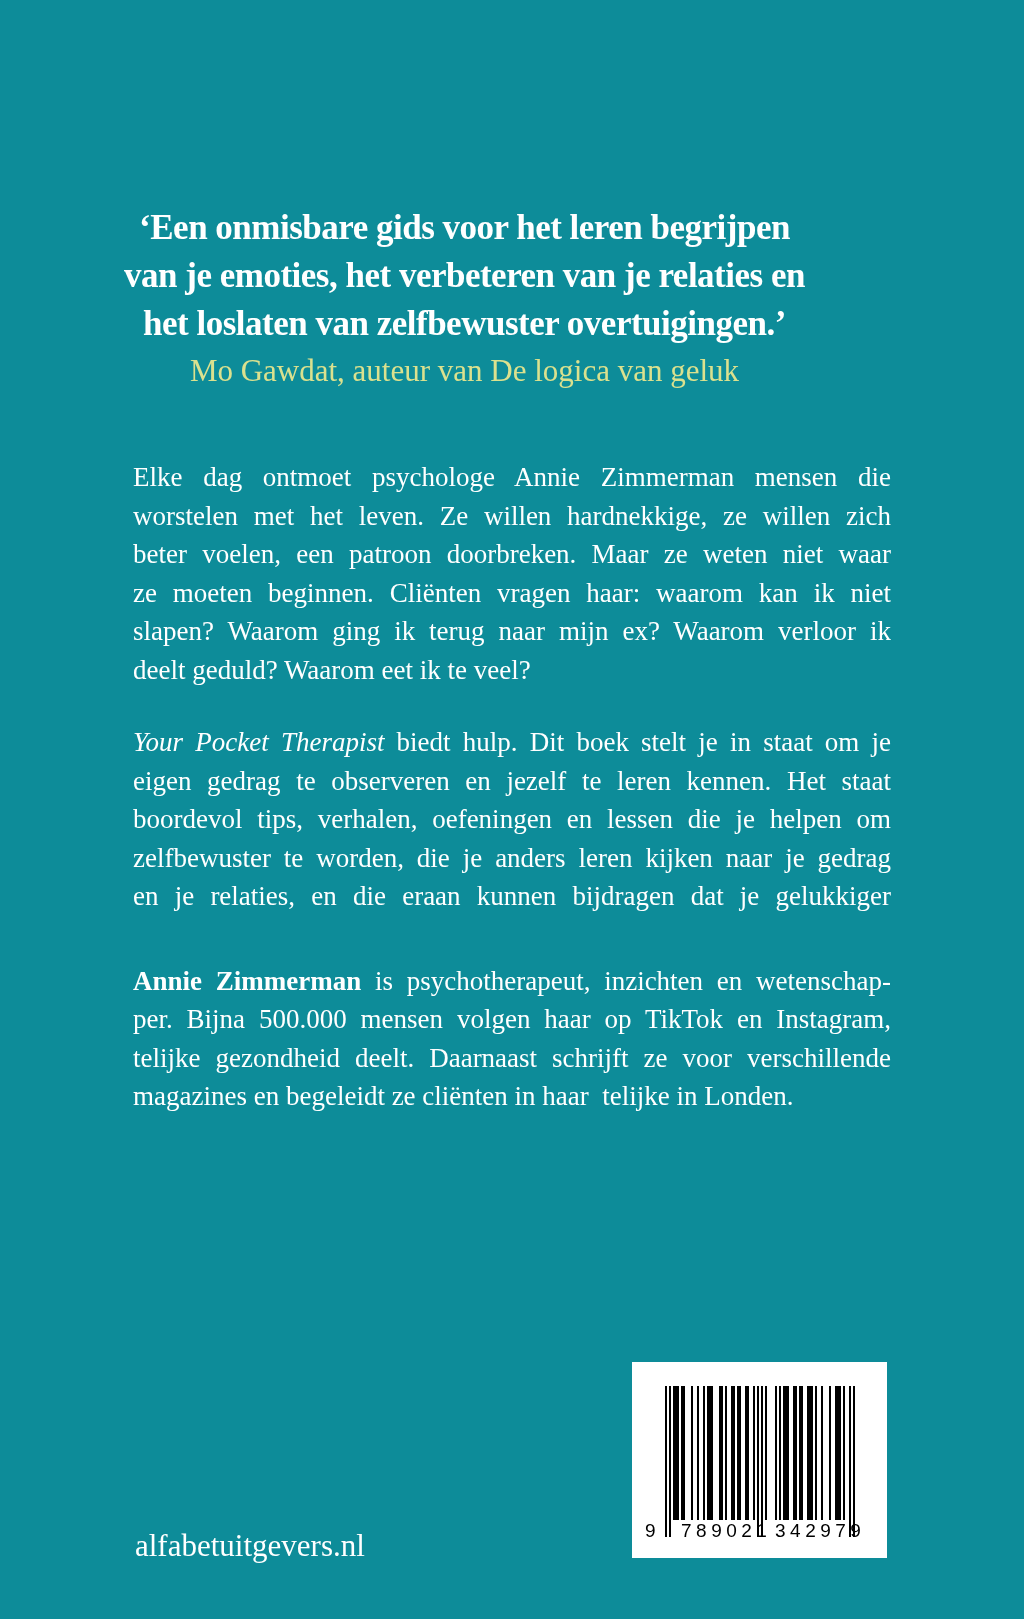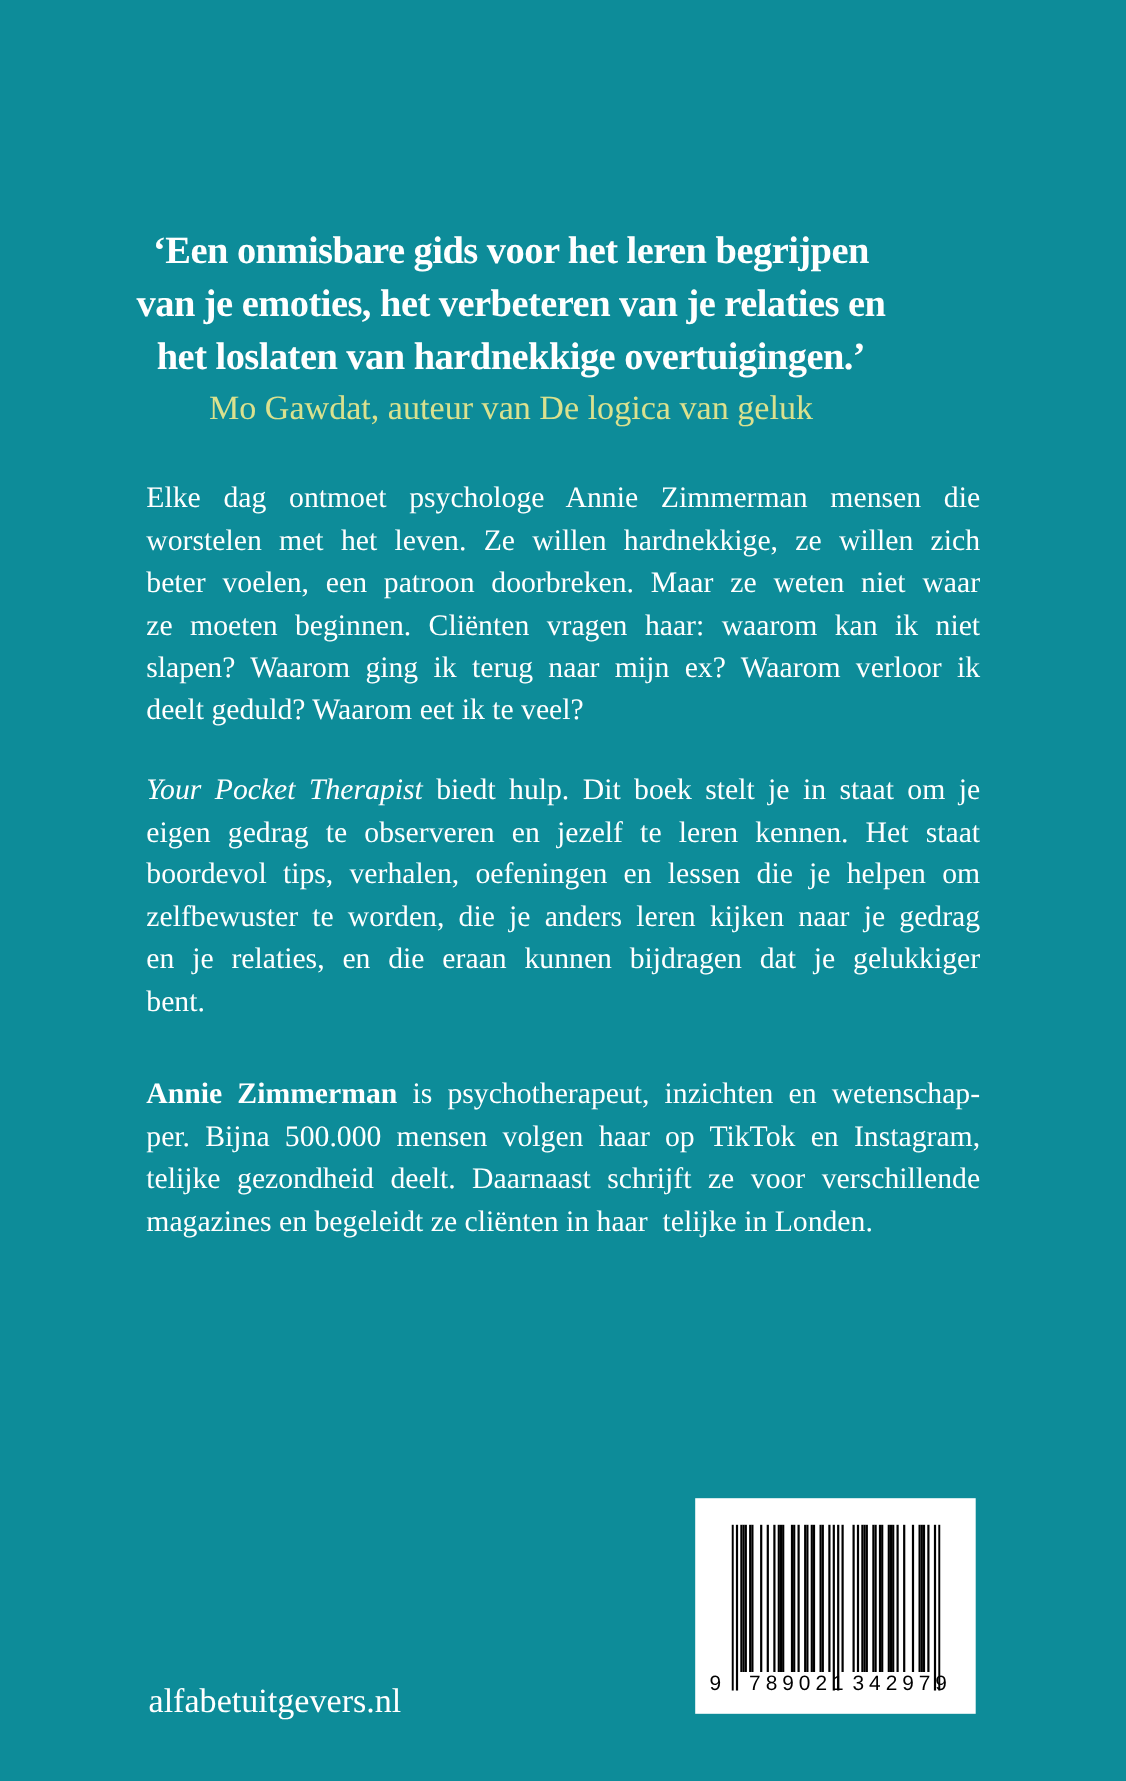--- a/index.html
+++ b/index.html
@@ -10,21 +10,21 @@
   }
   .quote-block{position:absolute;top:204px;left:0;width:929px;text-align:center;}
   .qline{
     color:var(--fg,#ffffff);font-weight:700;font-size:35px;line-height:48px;
     letter-spacing:-0.5px;white-space:nowrap;
   }
   .attribution{margin-top:3px;font-size:31px;line-height:40px;color:var(--accent,#dbe18e);}
   .attribution .work{text-align:center;}
 
   .body-text{
-    position:absolute;left:133px;top:433px;width:758px;
+    position:absolute;left:133px;top:458px;width:758px;
     color:var(--fg,#ffffff);font-size:27px;line-height:38.5px;
   }
   .para{margin:0;}
   .para.p2{margin-top:34px;}
   .para.bio{margin-top:46px;}
   .jl{text-align:justify;text-align-last:justify;}
   .ll{text-align:left;white-space:pre-wrap;}
   .it{font-style:italic;}
   .bio b{font-weight:700;}
 
@@ -40,21 +40,21 @@
   .bc-first{left:13px;}
   .bc-left{left:49px;letter-spacing:4.5px;}
   .bc-right{left:143px;letter-spacing:4.5px;}
 </style>
 </head>
 <body>
 
 <section class="quote-block">
   <div class="qline">‘Een onmisbare gids voor het leren begrijpen</div>
   <div class="qline">van je emoties, het verbeteren van je relaties en</div>
-  <div class="qline">het loslaten van hardnekkige overtuigingen.’</div>
+  <div class="qline">het loslaten van zelfbewuster overtuigingen.’</div>
   <div class="attribution">
     <span>Mo Gawdat, auteur van </span><span class="work">De logica van geluk</span>
   </div>
 </section>
 
 <section class="body-text">
   <div class="para p1">
     <div class="jl">Elke dag ontmoet psychologe Annie Zimmerman mensen die</div>
     <div class="jl">worstelen met het leven. Ze willen hardnekkige, ze willen zich</div>
     <div class="jl">beter voelen, een patroon doorbreken. Maar ze weten niet waar</div>
@@ -64,21 +64,20 @@
   </div>
 
   <div class="para p2">
     <div class="jl">
       <span class="it">Your Pocket Therapist</span><span> biedt hulp. Dit boek stelt je in staat om je</span>
     </div>
     <div class="jl">eigen gedrag te observeren en jezelf te leren kennen. Het staat</div>
     <div class="jl">boordevol tips, verhalen, oefeningen en lessen die je helpen om</div>
     <div class="jl">zelfbewuster te worden, die je anders leren kijken naar je gedrag</div>
     <div class="jl">en je relaties, en die eraan kunnen bijdragen dat je gelukkiger</div>
-    <div class="ll">bent.</div>
   </div>
 
   <div class="para bio">
     <div class="jl">
       <b>Annie Zimmerman</b><span> is psychotherapeut, inzichten en wetenschap-</span>
     </div>
     <div class="jl">per. Bijna 500.000 mensen volgen haar op TikTok en Instagram,</div>
     <div class="jl">telijke gezondheid deelt. Daarnaast schrijft ze voor verschillende</div>
     <div class="ll">magazines en begeleidt ze cliënten in haar  telijke in Londen.</div>
   </div>

